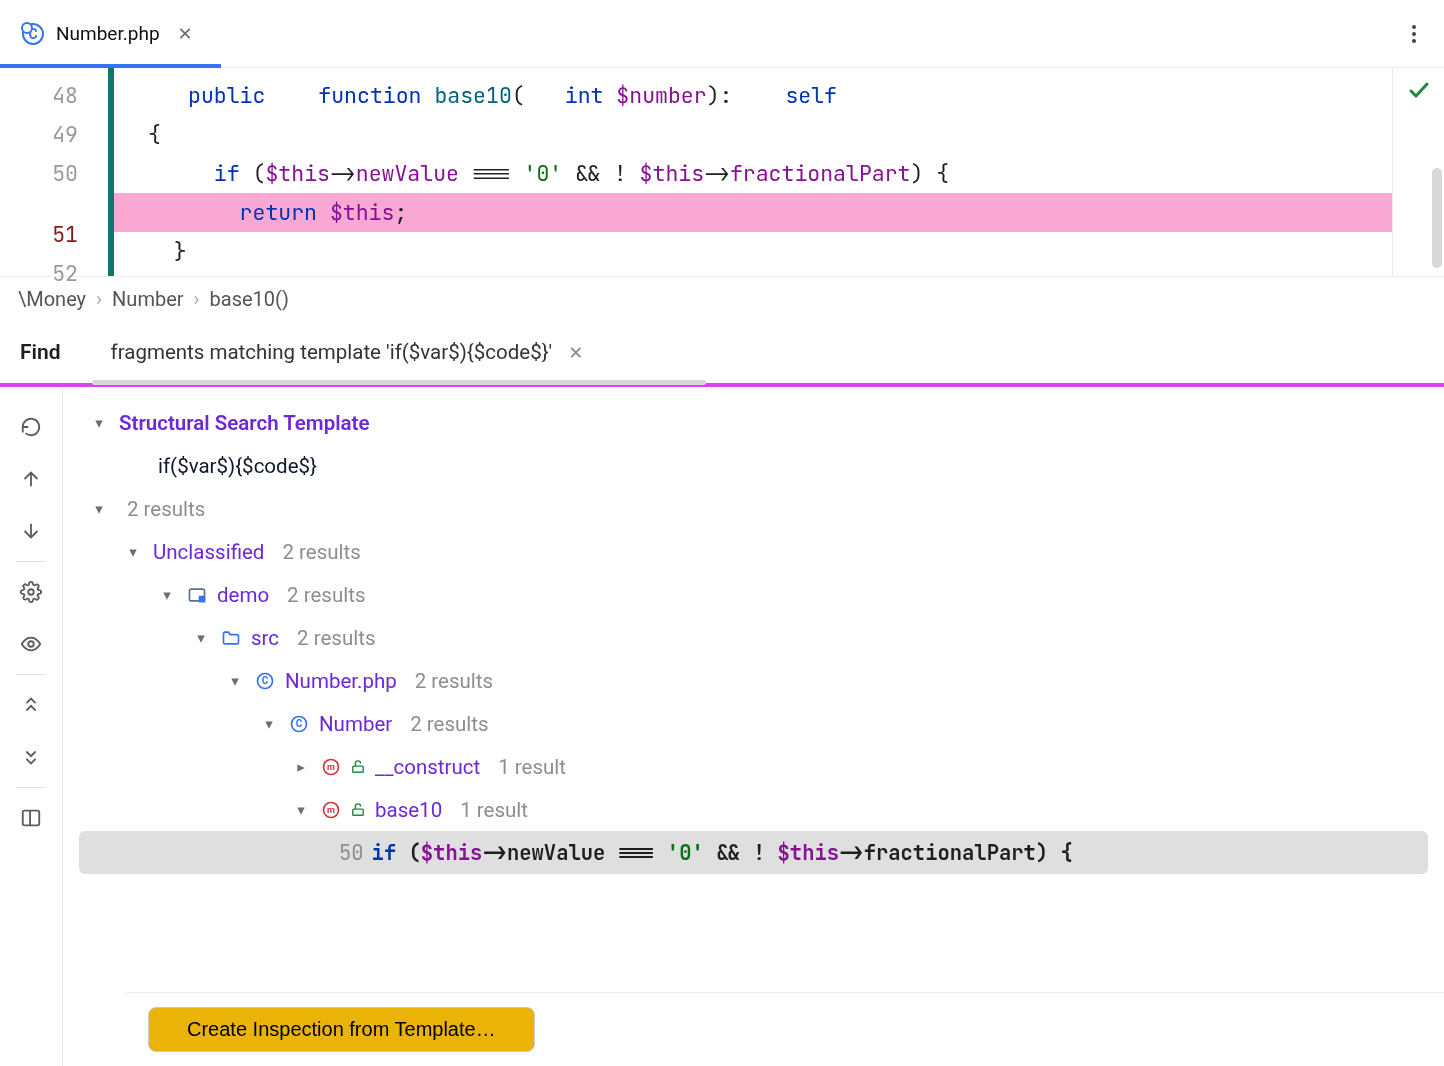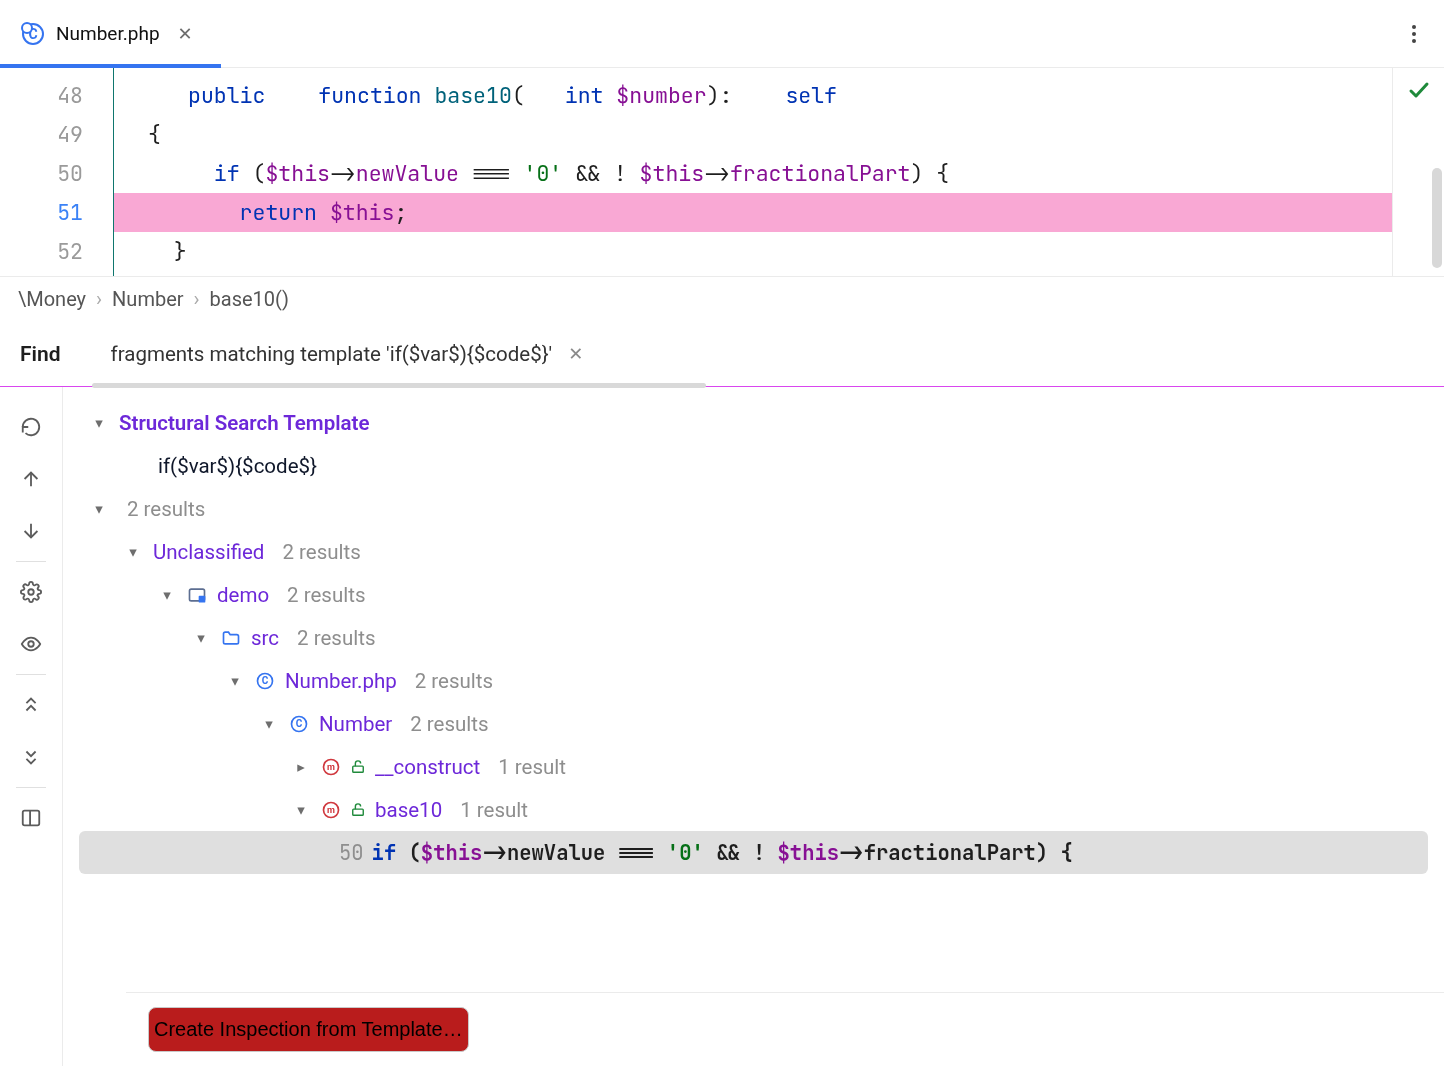--- a/index.html
+++ b/index.html
@@ -69,31 +69,31 @@
   .editor {
     display: flex;
     height: 209px;
     border-bottom: 1px solid #ebebeb;
     font-family: "JetBrains Mono", Menlo, Consolas, monospace;
     font-size: 21.5px;
     position: relative;
   }
   .gutter {
     width: 114px;
-    border-right: 1px solid #0f766e;
+    border-right: 6px solid #0f766e;
     padding-top: 8px;
   }
   .gutter div {
     text-align: right;
     padding-right: 30px;
     color: #9a9a9a;
     height: 39px;
     line-height: 39px;
   }
-  .gutter div.current { color: #3b82f6; }
+  .gutter div.current { color: #7f1d1d; margin-top: 22px; }
   .code-area { flex: 1; padding-top: 8px; position: relative; }
   .code-area .line {
     height: 39px; line-height: 39px;
     padding-left: 34px;
     white-space: pre;
   }
   .line.hl { background: #f9a8d4; }
   .kw { color: #0033b3; margin-left: 40px; }
   .fname { color: #00627a; }
   .var { color: #871094; }
@@ -132,21 +132,21 @@
     font-size: 20px;
     border-bottom: 1px solid #fff;
   }
   .breadcrumb .sep { color: #aaa; }
 
   
   .find-header {
     height: 66px;
     display: flex;
     align-items: center;
-    border-bottom: 1px solid #d946ef;
+    border-bottom: 4px solid #d946ef;
     padding-left: 20px;
     gap: 50px;
     position: relative;
   }
   .find-header .title { font-weight: 600; font-size: 21px; }
   .find-header .tab-match {
     display: flex; align-items: center; gap: 8px;
     font-size: 20.5px; color: #333;
   }
   .find-header .tab-match .close-x { color: #8a8a8a; font-size: 18px; cursor: pointer; padding: 4px 8px; }
@@ -228,23 +228,23 @@
     position: absolute;
     left: 63px; right: 0; bottom: 0;
     height: 74px;
     background: #fff;
     border-top: 1px solid #ebebeb;
     display: flex; align-items: center;
     padding-left: 22px;
   }
   .create-btn {
     border: 1.5px solid #c9c9c9;
-    background: #b91c1c;
+    background: #eab308;
     border-radius: 8px;
-    padding: 10px 5px;
+    padding: 10px 38px;
     font-size: 20px;
     cursor: pointer;
   }
 </style>
 </head>
 <body>
 
 <div class="tabbar">
   <div class="tab active">
     <span class="file-icon-c">C</span>

